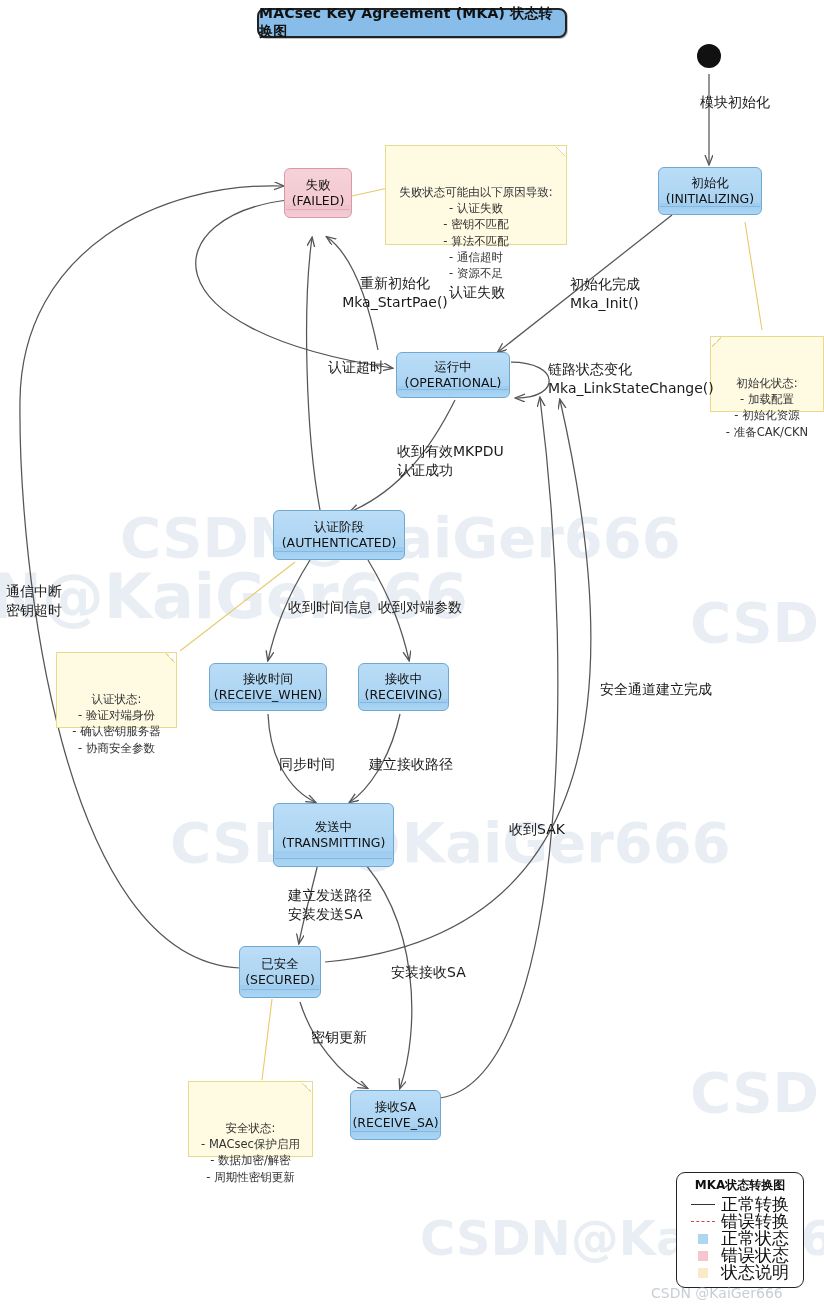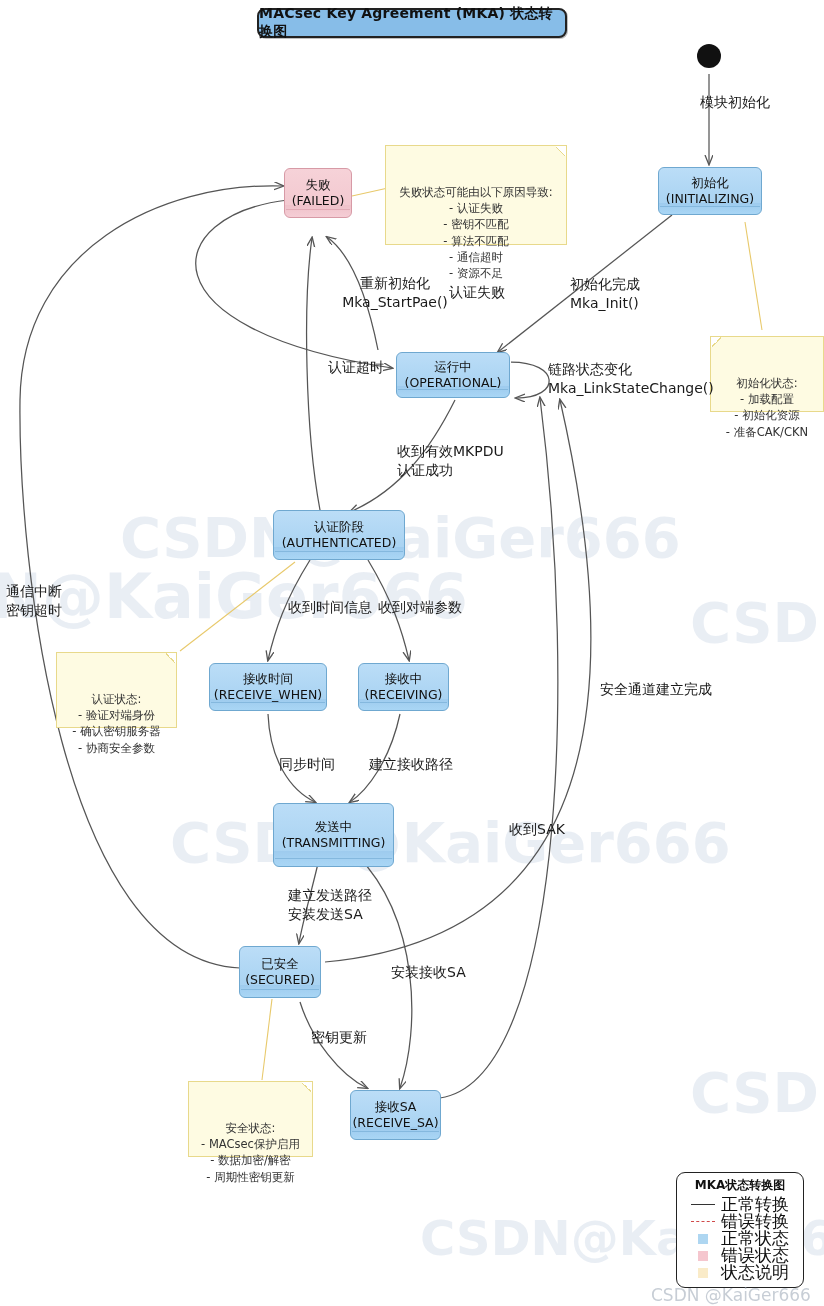--- a/index.html
+++ b/index.html
@@ -90,21 +90,21 @@
   .sw-line{width:24px;height:0;border-top:1.6px solid #333;}
   .sw-dash{width:24px;height:0;border-top:1.6px dashed #D04A4A;}
   .sw-box{width:10px;height:10px;margin-left:7px;margin-right:7px;}
   .sw-box.n{background:#AED6F1;}
   .sw-box.e{background:#F5C6CE;}
   .sw-box.d{background:#FAEBC8;}
 
   
   .wm{position:absolute;color:#5b7fae;opacity:.13;font-weight:bold;
       white-space:nowrap;pointer-events:none;user-select:none;}
-  .wm-foot{position:absolute;color:#9aa6b4;opacity:.55;font-size:17px;
+  .wm-foot{position:absolute;color:#9aa6b4;opacity:.55;font-size:14px;
            white-space:nowrap;pointer-events:none;user-select:none;}
 </style>
 </head>
 <body>
 
 <div id="canvas">
 
   <div class="wm" style="left:-10px;top:560px;font-size:62px;">N@KaiGer666</div>
   <div class="wm" style="left:170px;top:810px;font-size:56px;">CSDN@KaiGer666</div>
   <div class="wm" style="left:120px;top:505px;font-size:56px;">CSDN@KaiGer666</div>

